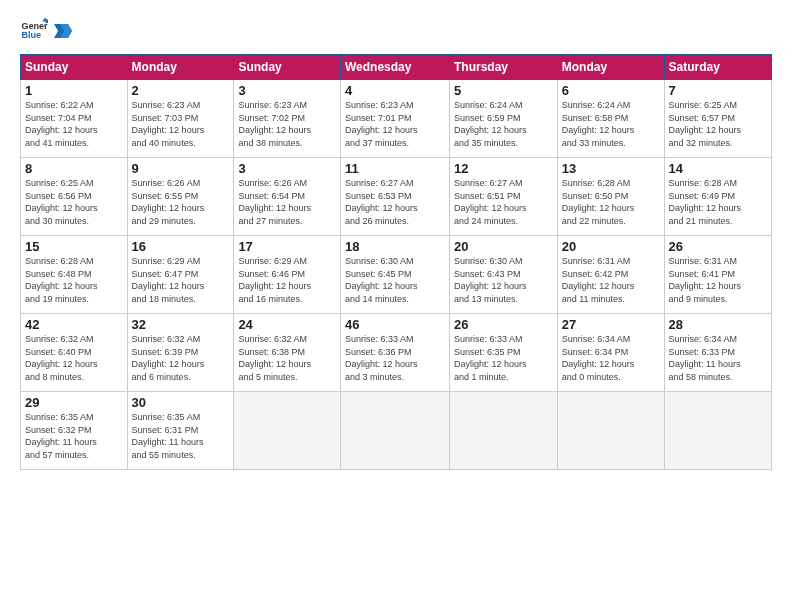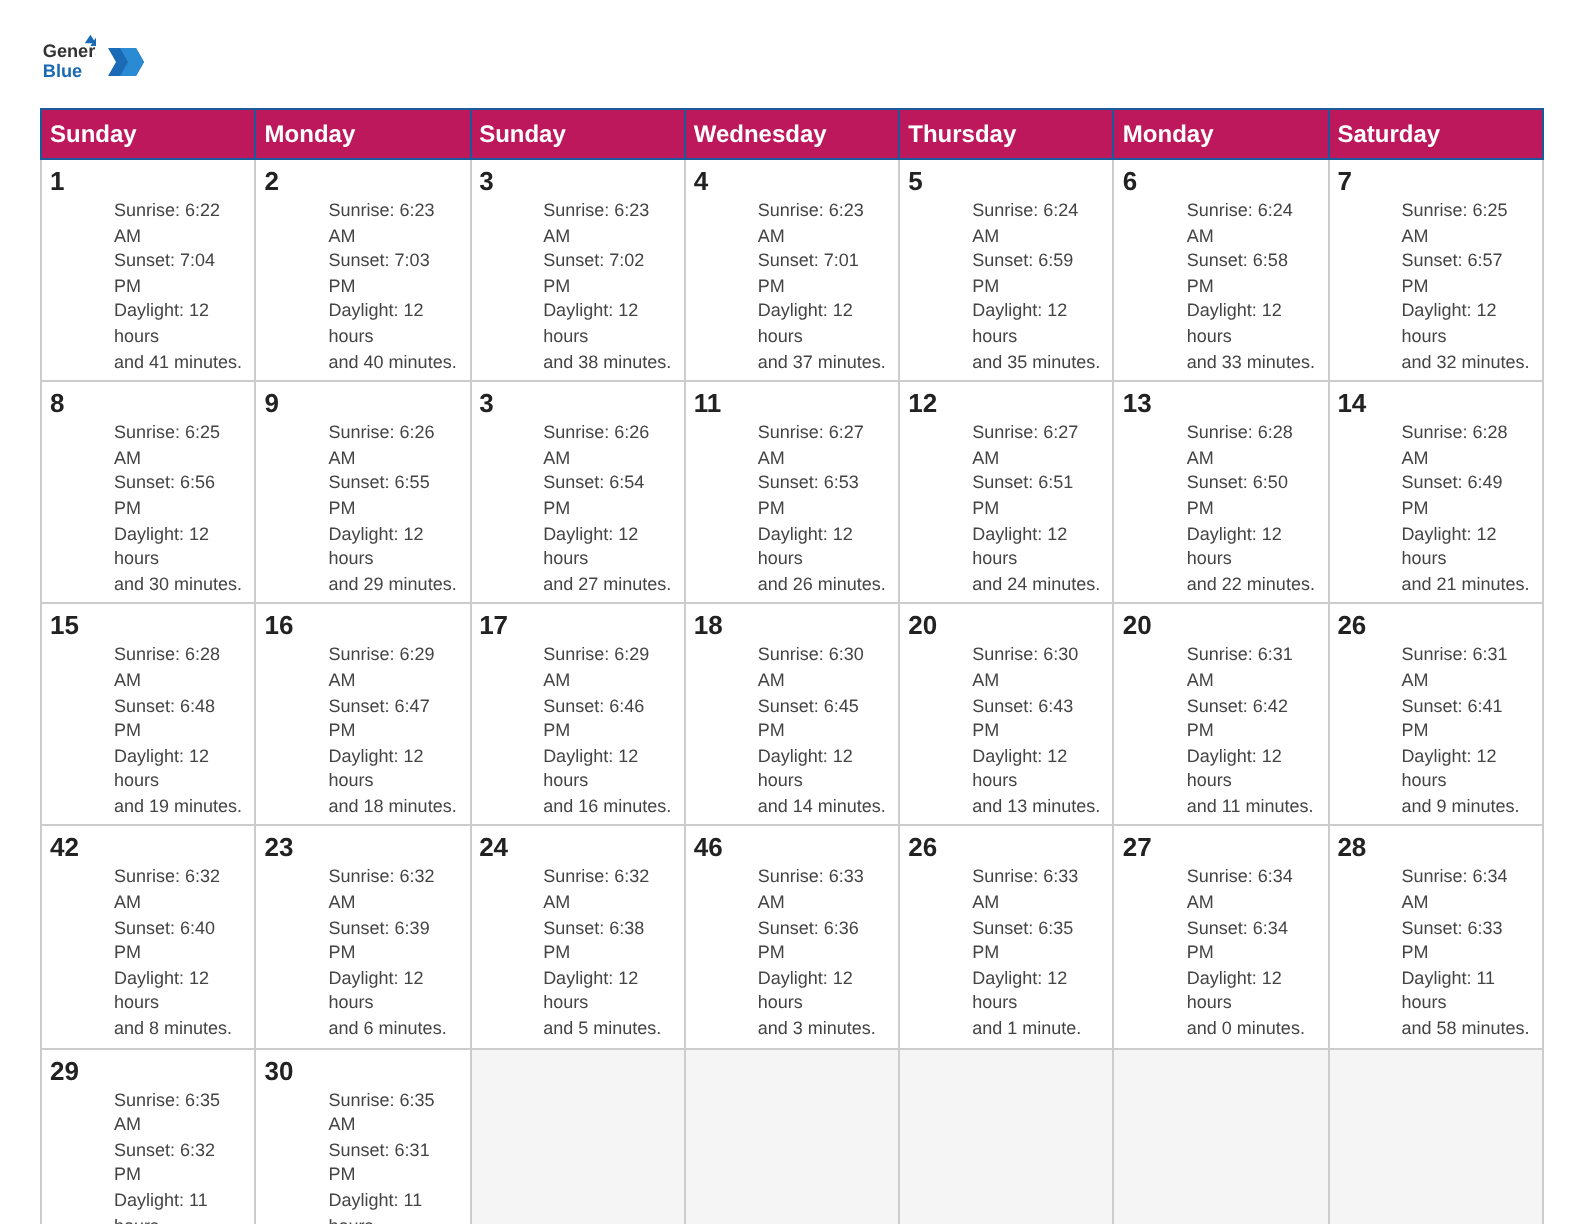--- a/index.html
+++ b/index.html
@@ -74,21 +74,20 @@
       font-size: 13px;
       font-weight: bold;
       color: #222;
       display: block;
       margin-bottom: 1px;
     }
     .day-info {
       font-size: 9px;
       color: #444;
       line-height: 1.4;
-      margin-left: 32px;
     }
   </style>
 </head>
 <body>
 
 <div class="page">
   <div class="header">
     <div class="logo">
       <svg class="logo-icon" viewBox="0 0 40 40" xmlns="http://www.w3.org/2000/svg">
         <text x="2" y="18" font-size="13" font-weight="bold" fill="#333">General</text>
@@ -281,21 +280,21 @@
         </tr>
         <tr>
           <td>
             <span class="day-number">42</span>
             <div class="day-info" style="white-space: pre-line;">Sunrise: 6:32 AM
 Sunset: 6:40 PM
 Daylight: 12 hours
 and 8 minutes.</div>
           </td>
           <td>
-            <span class="day-number">23</span>
+            <span class="day-number">32</span>
             <div class="day-info" style="white-space: pre-line;">Sunrise: 6:32 AM
 Sunset: 6:39 PM
 Daylight: 12 hours
 and 6 minutes.</div>
           </td>
           <td>
             <span class="day-number">24</span>
             <div class="day-info" style="white-space: pre-line;">Sunrise: 6:32 AM
 Sunset: 6:38 PM
 Daylight: 12 hours

